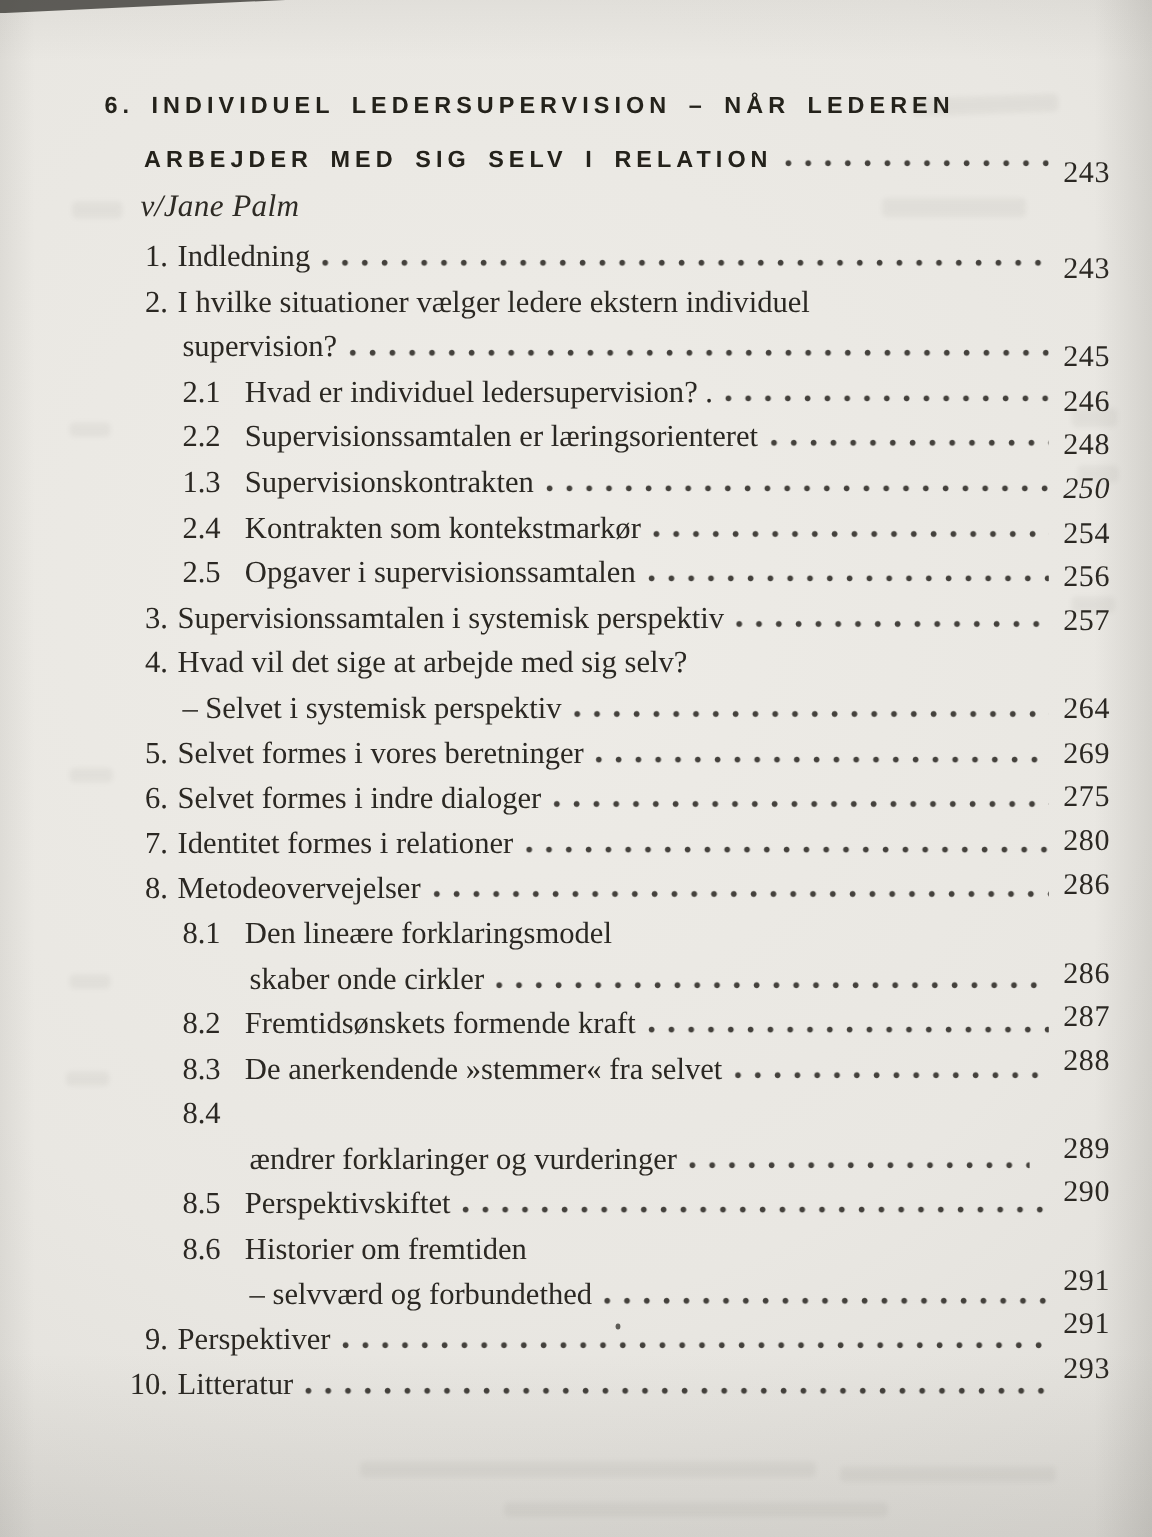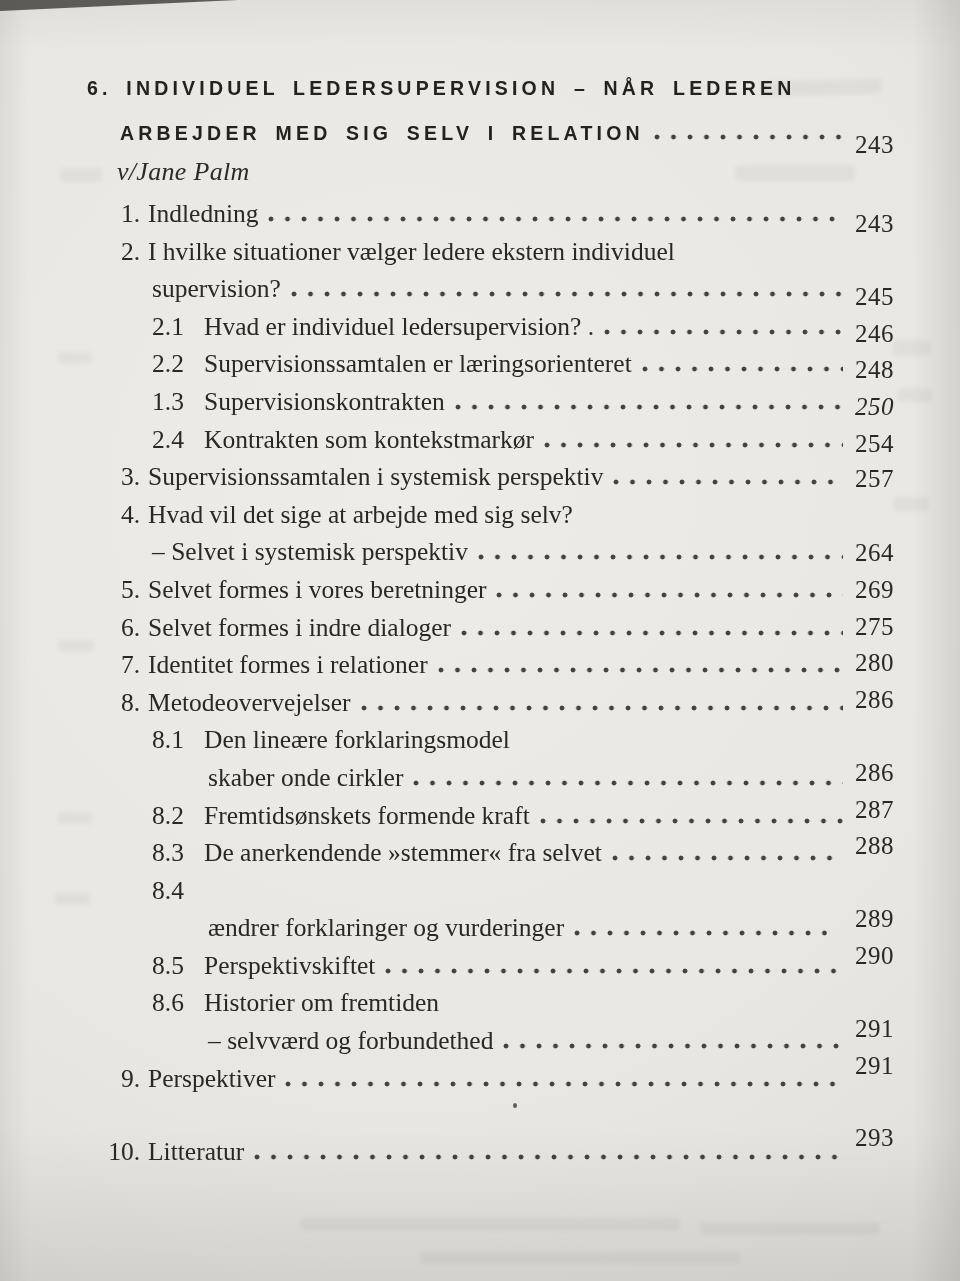--- a/index.html
+++ b/index.html
@@ -17,21 +17,21 @@
     color:#2b2823;
   }
   
   .corner-shadow{
     position:absolute;left:0;top:0;width:238px;height:11px;
     background:#45443f;opacity:.85;
     clip-path:polygon(0 0,100% 0,0 100%);
   }
   .content{
     position:absolute;inset:0;
-    padding:66px 55px 0 87px;
+    padding:66px 24px 0 87px;
     box-sizing:border-box;
     border-radius:28px;
   }
   
   .heading{
     font-family:"Liberation Sans", sans-serif;
     font-weight:700;font-size:19.5px;line-height:44px;
     letter-spacing:4.2px;word-spacing:5px;color:#24221b;
   }
   .heading-line2{display:flex;align-items:baseline;padding-left:33px;}
@@ -147,20 +147,26 @@
           <span class="txt">Supervisionskontrakten</span>
           <span class="dots"></span>
           <span class="page" style="transform: translateY(5.3px); font-style: italic;">250</span>
         </div>
         <div class="row l2">
           <span class="num">2.4</span>
           <span class="txt">Kontrakten som kontekstmarkør</span>
           <span class="dots"></span>
           <span class="page" style="transform: translateY(4.3px);">254</span>
         </div>
+        <div class="row l2">
+          <span class="num">2.5</span>
+          <span class="txt">Opgaver i supervisionssamtalen</span>
+          <span class="dots"></span>
+          <span class="page" style="transform: translateY(3.4px);">256</span>
+        </div>
         <div class="row l1">
           <span class="num">3.</span>
           <span class="txt">Supervisionssamtalen i systemisk perspektiv</span>
           <span class="dots"></span>
           <span class="page" style="transform: translateY(2.4px);">257</span>
         </div>
         <div class="row l1">
           <span class="num">4.</span>
           <span class="txt">Hvad vil det sige at arbejde med sig selv?</span>
         </div>
@@ -244,18 +250,18 @@
         <div class="row l1">
           <span class="num">9.</span>
           <span class="txt">Perspektiver</span>
           <span class="dots"></span>
           <span class="page" style="transform: translateY(-12.8px);">291</span>
         </div>
         <div class="row l1">
           <span class="num">10.</span>
           <span class="txt">Litteratur</span>
           <span class="dots"></span>
-          <span class="page" style="transform: translateY(-13.8px); margin-top: 36px;">293</span>
+          <span class="page" style="transform: translateY(-13.8px);">293</span>
         </div>
       </div>
 
   </div>
 </div>
 
 </body></html>

